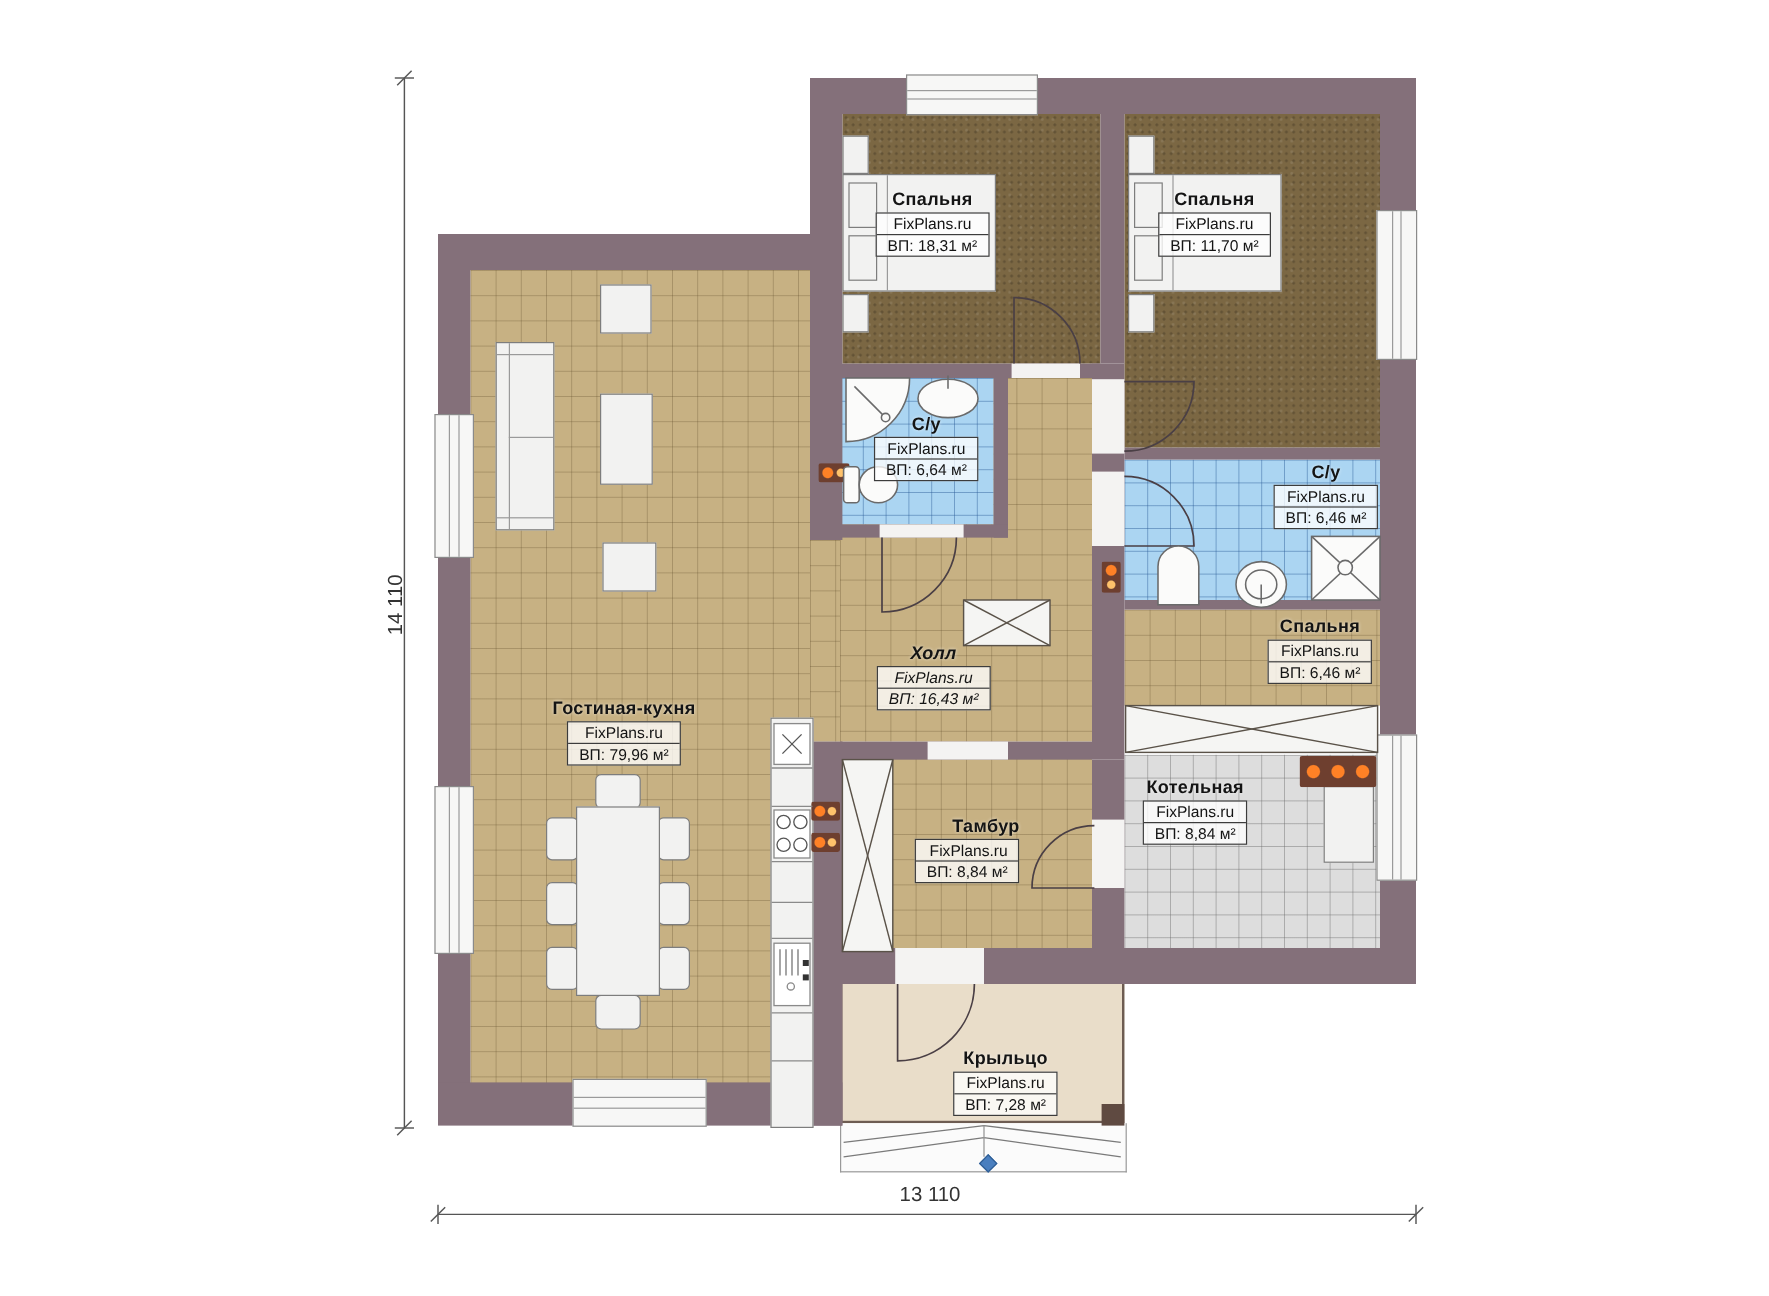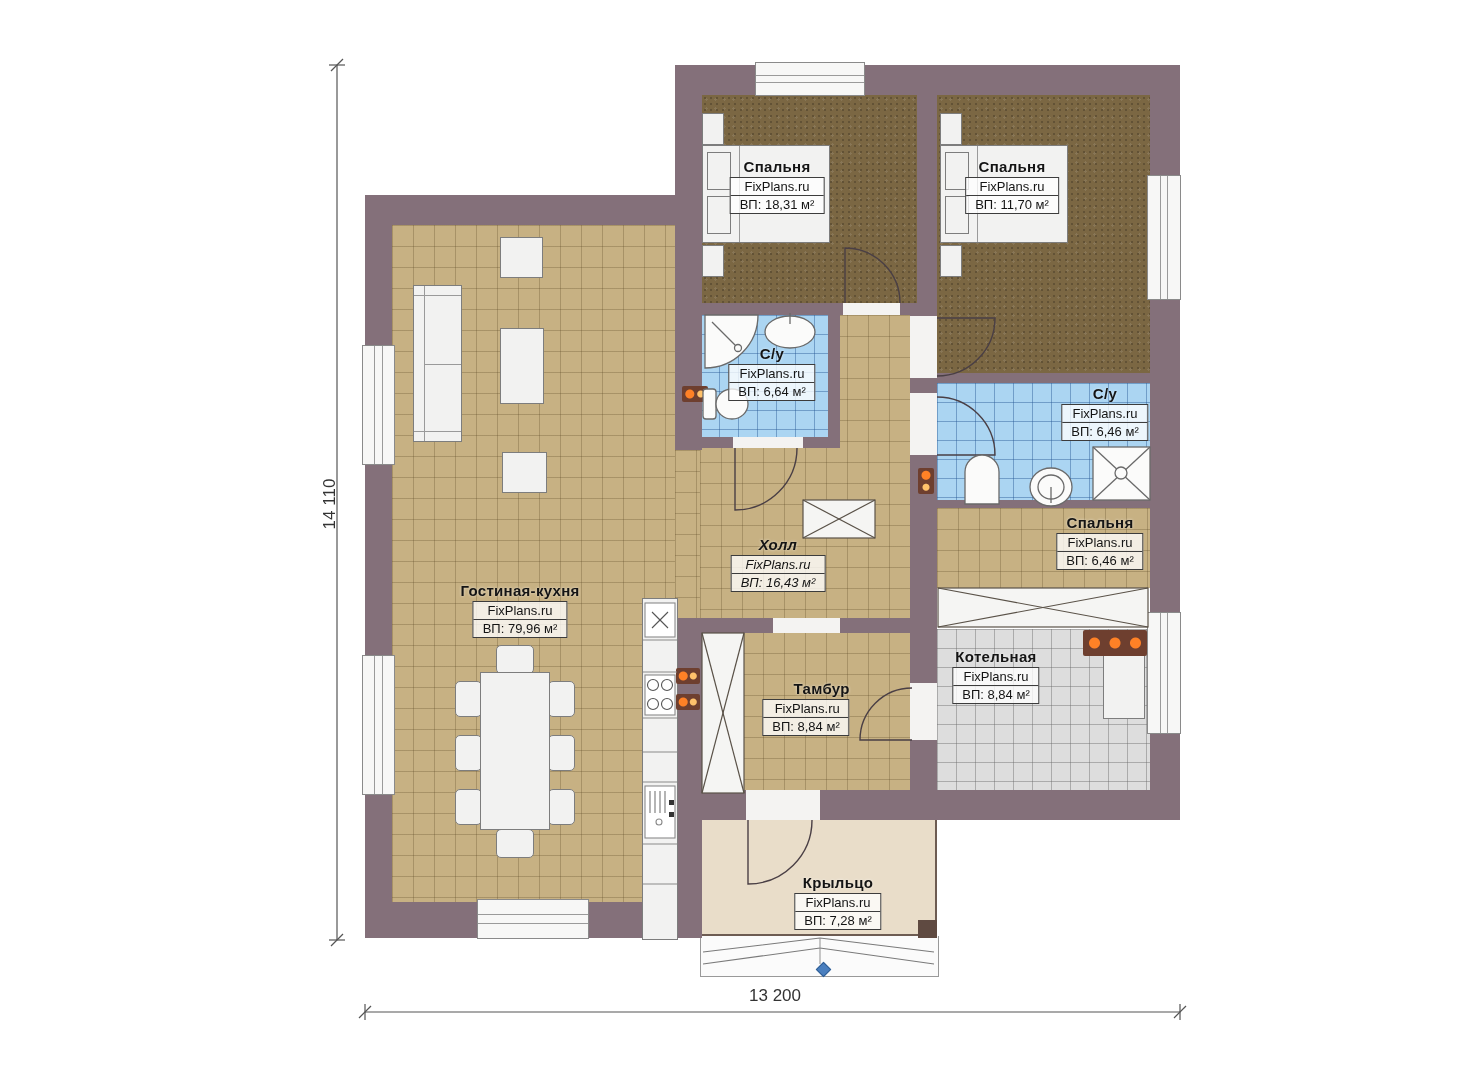--- a/index.html
+++ b/index.html
@@ -337,15 +337,15 @@
 
   <div class="room-label" style="left:838px; top:850px;margin-top:24px;">
     <div class="room-name">Крыльцо</div>
     <div class="label-box">
       <div class="wm">FixPlans.ru</div>
       <div class="area">ВП: 7,28 м²</div>
     </div>
   </div>
 
   <div class="dim-text rot" style="left:275px; top:494px; width:110px;">14 110</div>
-  <div class="dim-text" style="left:700px; top:986px; width:150px;">13 200</div>
+  <div class="dim-text" style="left:700px; top:986px; width:150px;">13 110</div>
 
 </div>
 
 </body></html>

